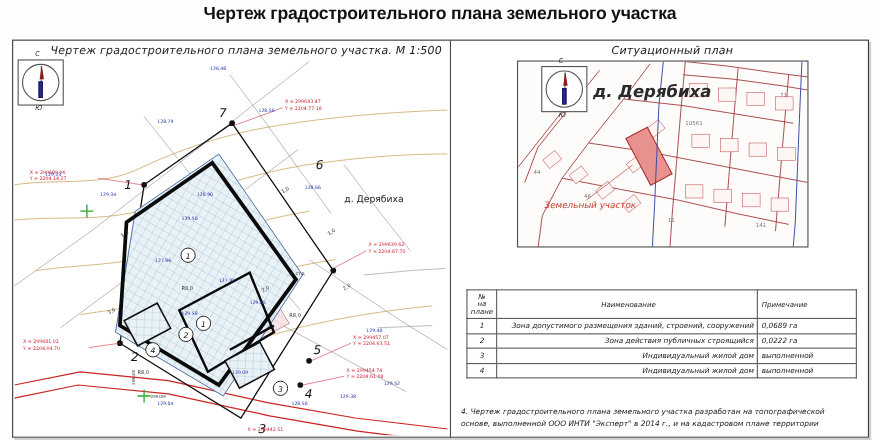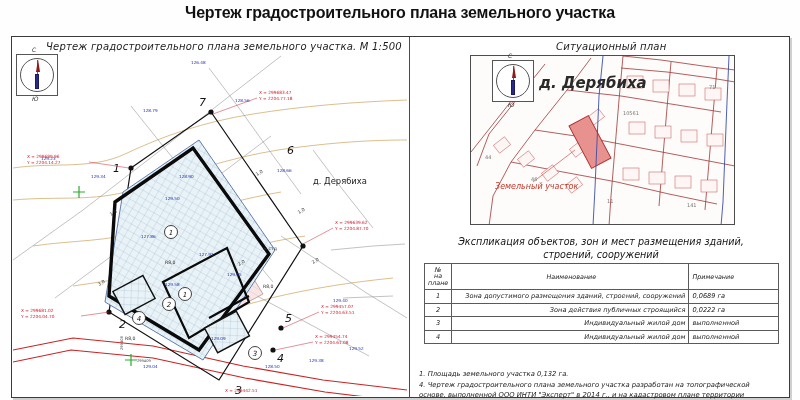--- a/index.html
+++ b/index.html
@@ -419,24 +419,20 @@
   <div class="compass" style="left:492px; top:54px;">
     <div class="box"></div>
     <div class="circ"></div>
     <div class="n-lbl">С</div>
     <div class="stem"></div>
     <div class="needle-n"></div>
     <div class="needle-s"></div>
     <div class="s-lbl">Ю</div>
   </div>
 
-  <div class="expl-head">
-    <div>Экспликация объектов, зон и мест размещения зданий,</div>
-    <div>строений, сооружений</div>
-  </div>
 
   <table class="tbl">
     <thead>
       <tr>
         <td class="c-num">
           <div class="hdr-num">№</div>
           <div class="hdr-num">на</div>
           <div class="hdr-num">плане</div>
         </td>
         <td class="c-name" style="text-align:center">Наименование</td>
@@ -461,18 +457,17 @@
       </tr>
       <tr>
         <td class="c-num">4</td>
         <td class="c-name">Индивидуальный жилой дом</td>
         <td class="c-note">выполненной</td>
       </tr>
     </tbody>
   </table>
 
   <div class="notes">
-    <div>1. Площадь земельного участка 0,132 га.</div>
     <div>4. Чертеж градостроительного плана земельного участка разработан на топографической</div>
     <div class="note-clip">основе, выполненной ООО ИНТИ "Эксперт" в 2014 г., и на кадастровом плане территории</div>
   </div>
 
 </div>
 
 </body></html>

